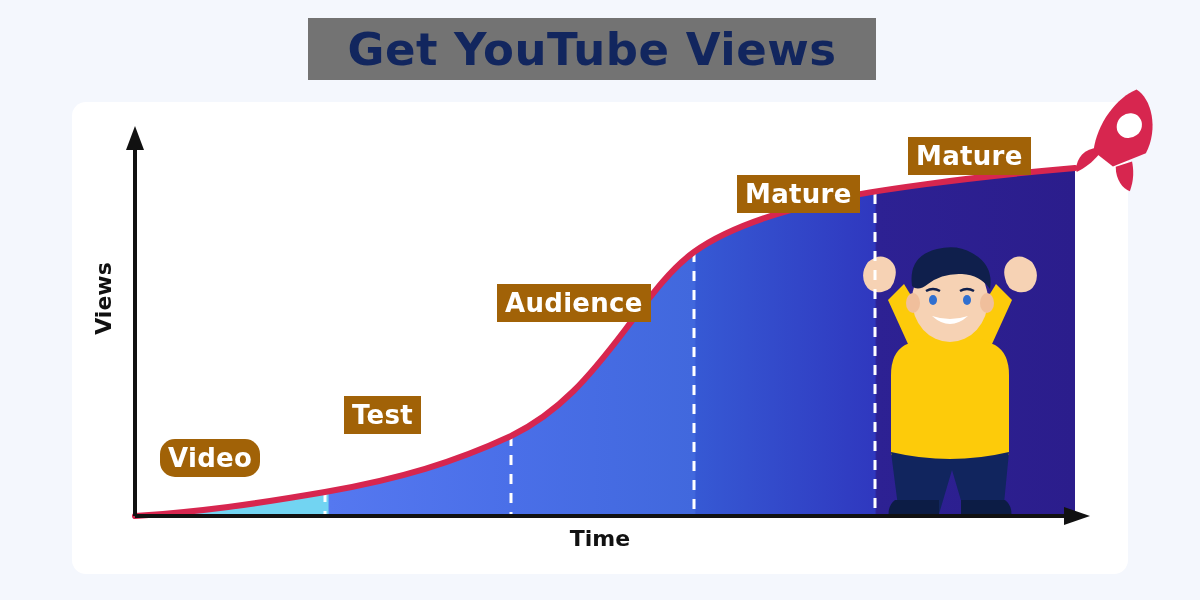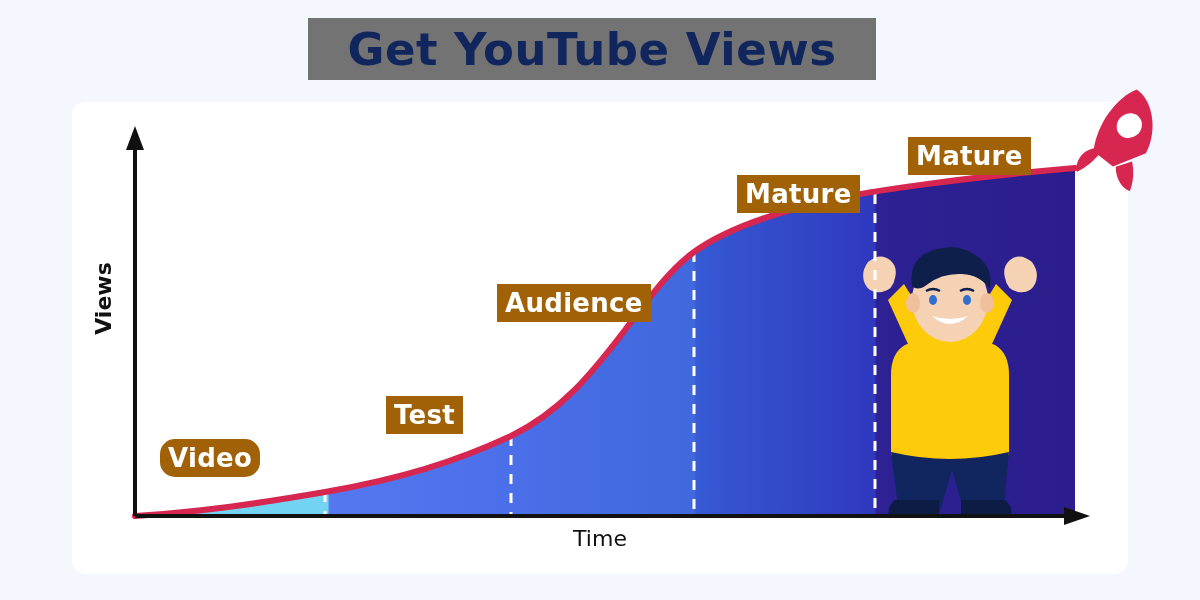--- a/index.html
+++ b/index.html
@@ -23,36 +23,36 @@
   }
   #chart-svg{position:absolute;left:0;top:0;width:1200px;height:600px;}
   .stage-badge{
     position:absolute;background:#a16207;color:#ffffff;
     font-size:26px;font-weight:bold;
     display:flex;align-items:center;justify-content:center;
     padding:0 8px;height:38px;white-space:nowrap;letter-spacing:.3px;
     font-family:"DejaVu Sans","Liberation Sans",sans-serif;
   }
   #badge-video{left:160px;top:439px;border-radius:15px;}
-  #badge-test{left:344px;top:396px;margin-left:42px;}
+  #badge-test{left:344px;top:396px;}
   #badge-audience{left:461px;top:284px;margin-left:36px;}
   #badge-scale{left:737px;top:175px;}
   #badge-mature{left:908px;top:137px;}
   #axis-label-views{
     position:absolute;left:89px;top:243px;width:28px;height:110px;
     display:flex;align-items:center;justify-content:center;
   }
   #axis-label-views span{
     transform:rotate(-90deg);white-space:nowrap;
     font-size:22px;font-weight:bold;color:#111111;
     font-family:"DejaVu Sans","Liberation Sans",sans-serif;
   }
   #axis-label-time{
     position:absolute;left:520px;top:526px;width:160px;text-align:center;
-    font-size:22px;font-weight:normal;color:#111111;
+    font-size:22px;font-weight:bold;color:#111111;
     font-family:"DejaVu Sans","Liberation Sans",sans-serif;
   }
 </style>
 </head>
 <body>
 
 <div id="title-banner">
   <div class="title-text">Get YouTube Views</div>
 </div>
 

